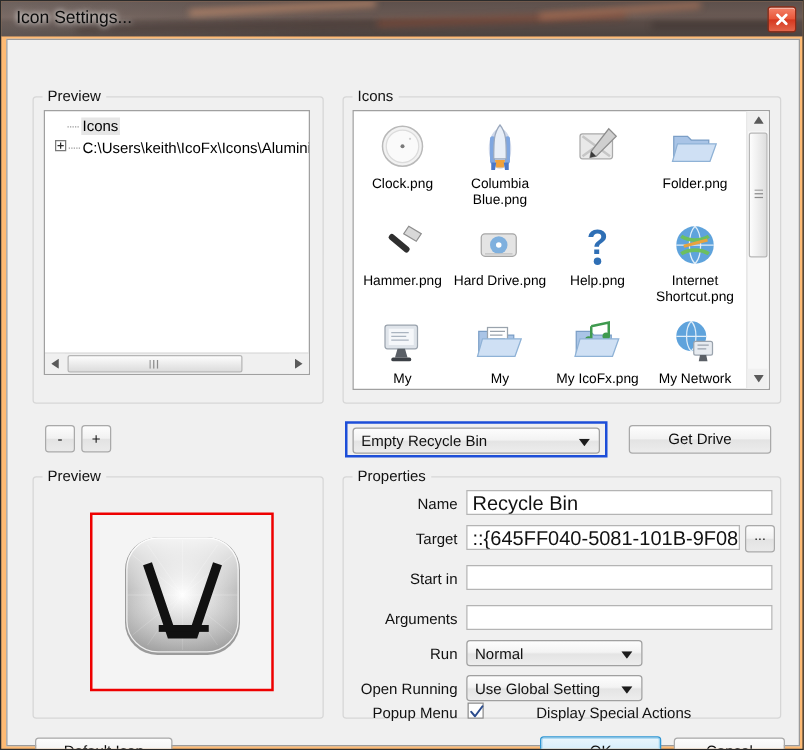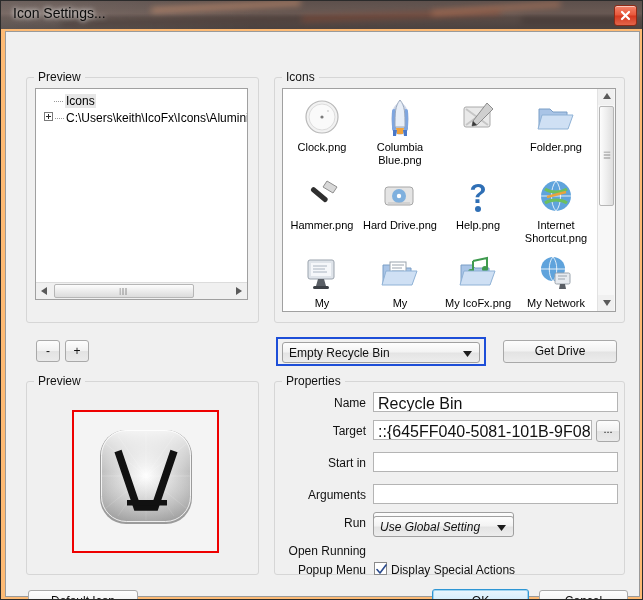--- a/index.html
+++ b/index.html
@@ -506,32 +506,32 @@
 
     <div class="prop-label" style="left:285px; top:484px; width:75px;">Run</div>
     <div class="combo" style="left:367px; top:480px; width:141px; height:21px;">
       <span class="cval">Normal</span>
       <svg class="carrow" width="9" height="6" viewBox="0 0 9 6">
           <path d="M0 0 L9 0 L4.5 6 Z" fill="#1c1c1c"></path>
         </svg>
     </div>
 
     <div class="prop-label" style="left:265px; top:512px; width:95px;">Open Running</div>
-    <div class="combo" style="left:367px; top:484px; width:141px; height:21px;font-style:italic;">
+    <div class="combo" style="left:367px; top:508px; width:141px; height:21px;">
       <span class="cval">Use Global Setting</span>
       <svg class="carrow" width="9" height="6" viewBox="0 0 9 6">
           <path d="M0 0 L9 0 L4.5 6 Z" fill="#1c1c1c"></path>
         </svg>
     </div>
 
     <div class="prop-label" style="left:275px; top:531px; width:85px;">Popup Menu</div>
     <div class="checkbox" style="left:368px; top:530px;">
       <svg width="11" height="11" viewBox="0 0 11 11">
         <path d="M1 5.5 L4 9 L10 1" stroke="#2a4b8d" stroke-width="1.6" fill="none" stroke-linecap="round" stroke-linejoin="round"></path>
       </svg>
     </div>
-    <div class="prop-label" style="left:385px; top:531px; width:200px; text-align:left;">Display Special Actions</div>
+    <div class="prop-label" style="left:385px; top:531px; width:200px; text-align:center;">Display Special Actions</div>
 
     <div class="button" id="btn-default">Default Icon</div>
     <div class="button" id="btn-ok">OK</div>
     <div class="button" id="btn-cancel">Cancel</div>
   </div>
 </div>
 
 </body></html>

